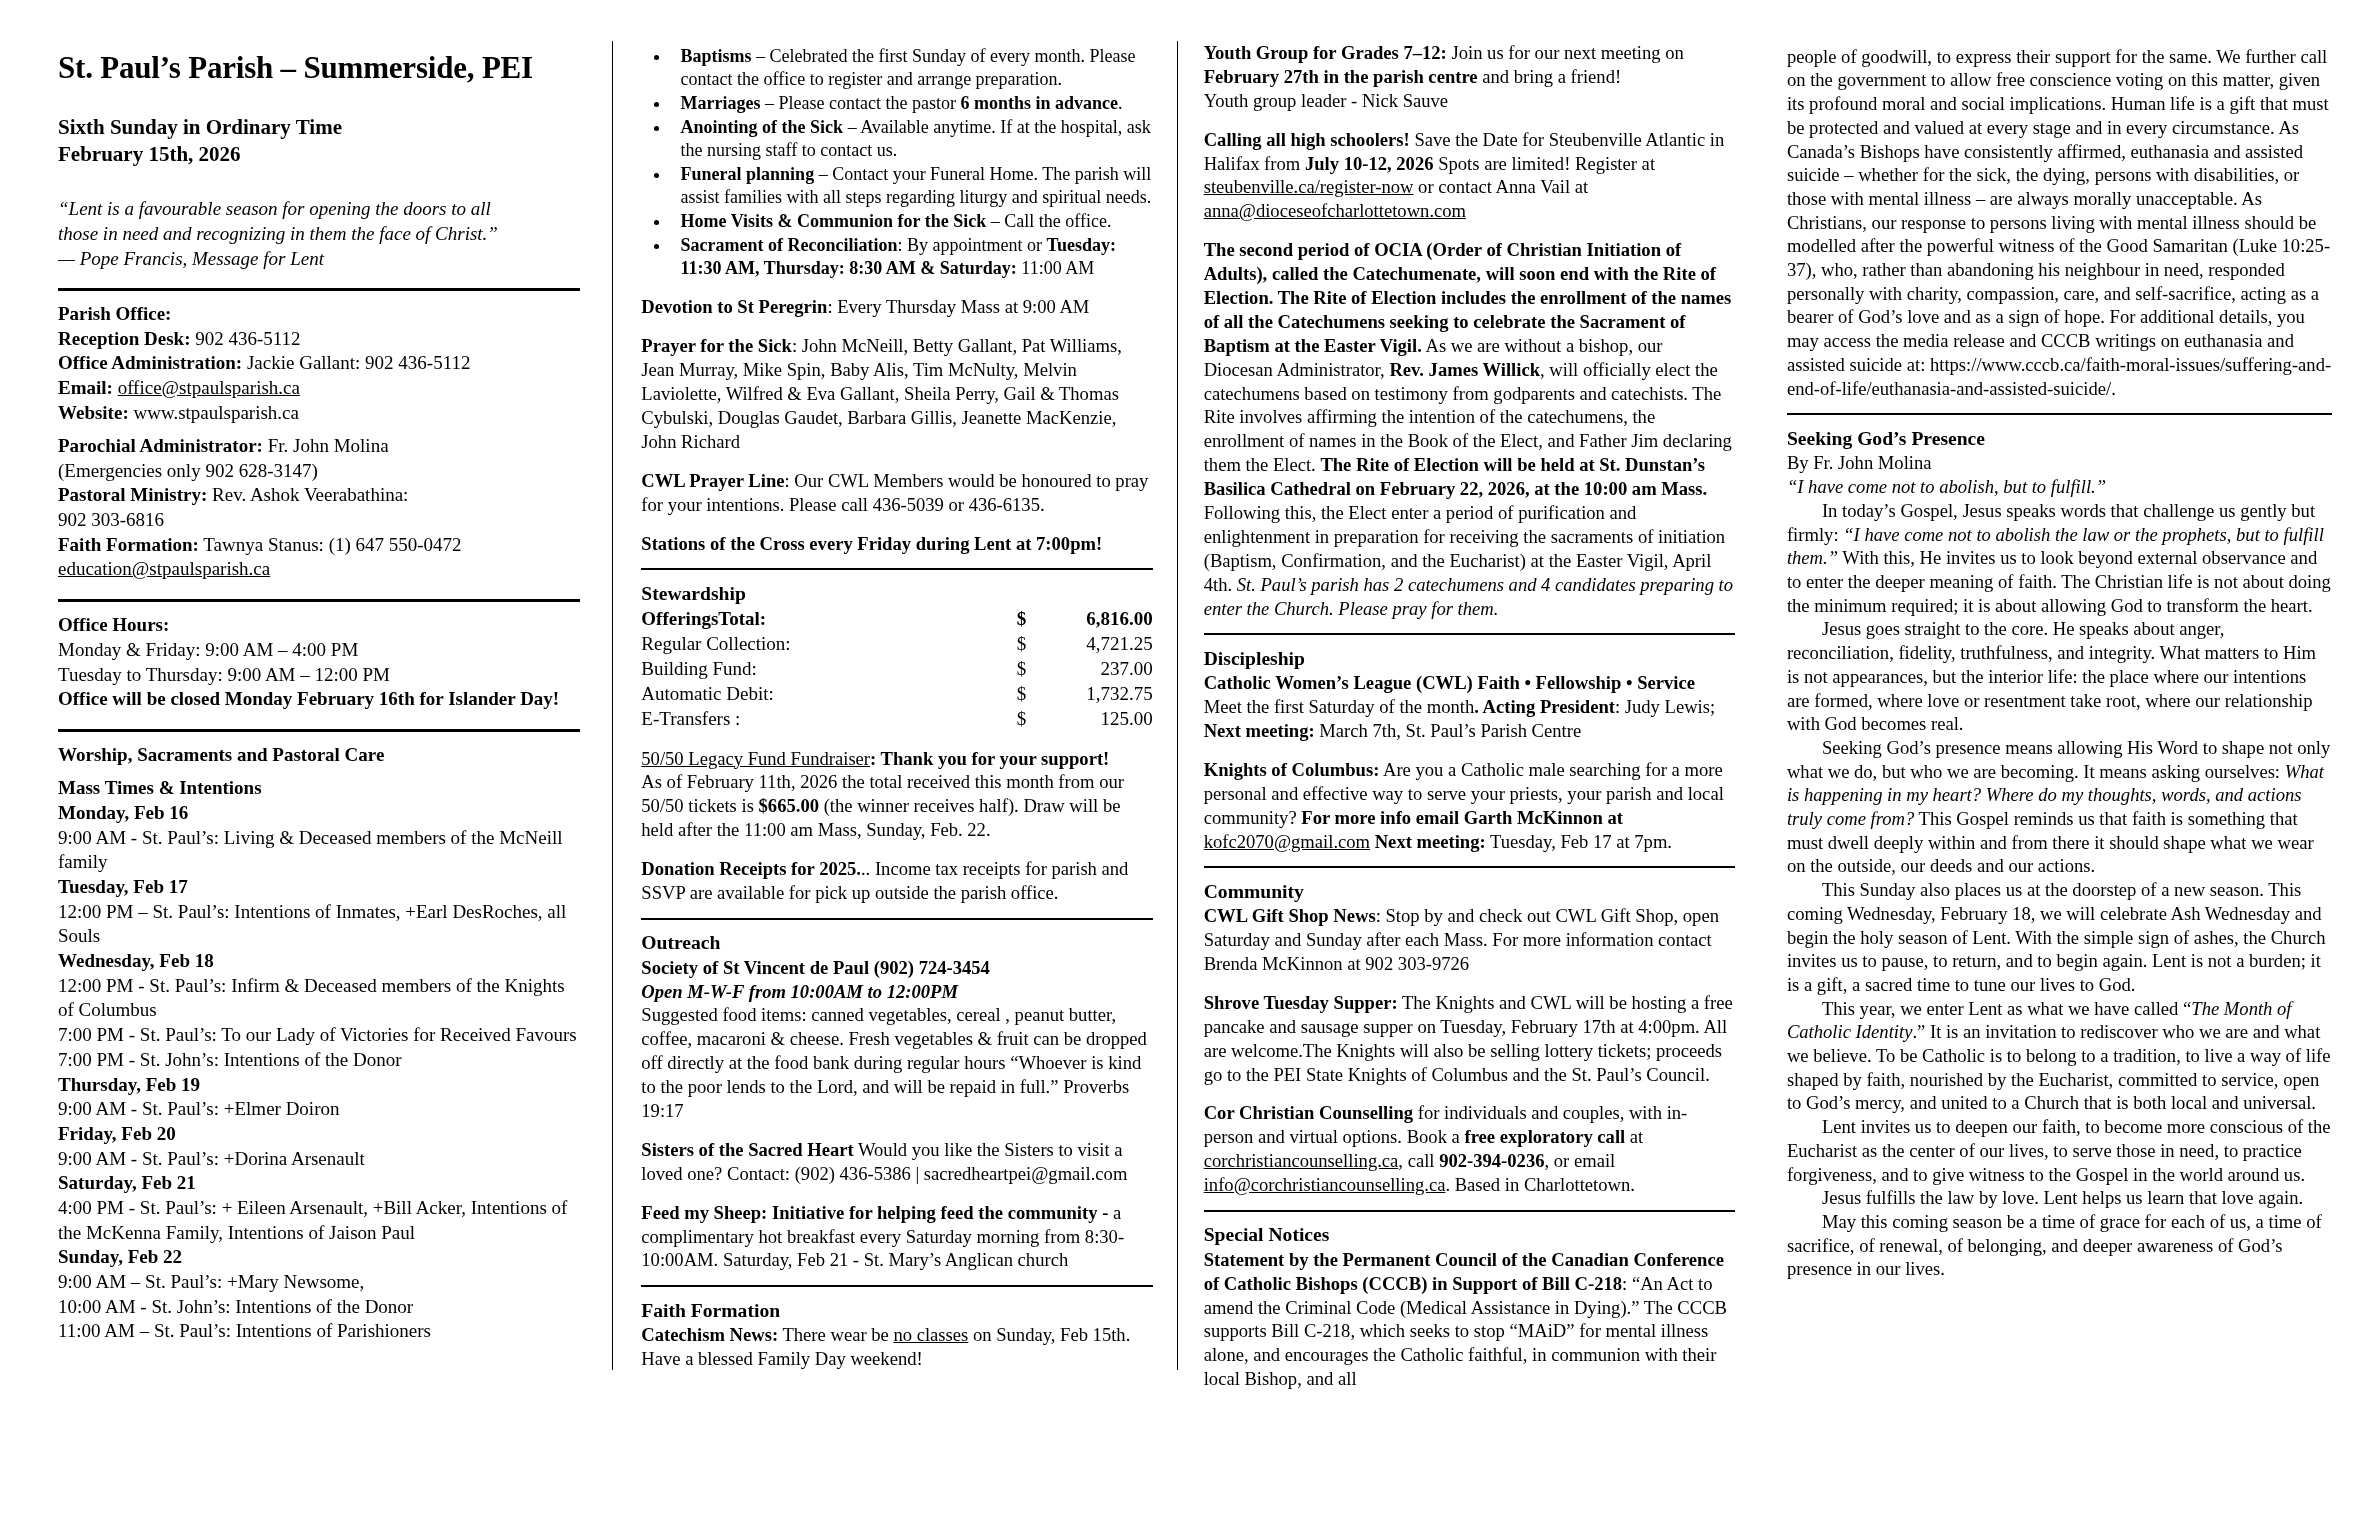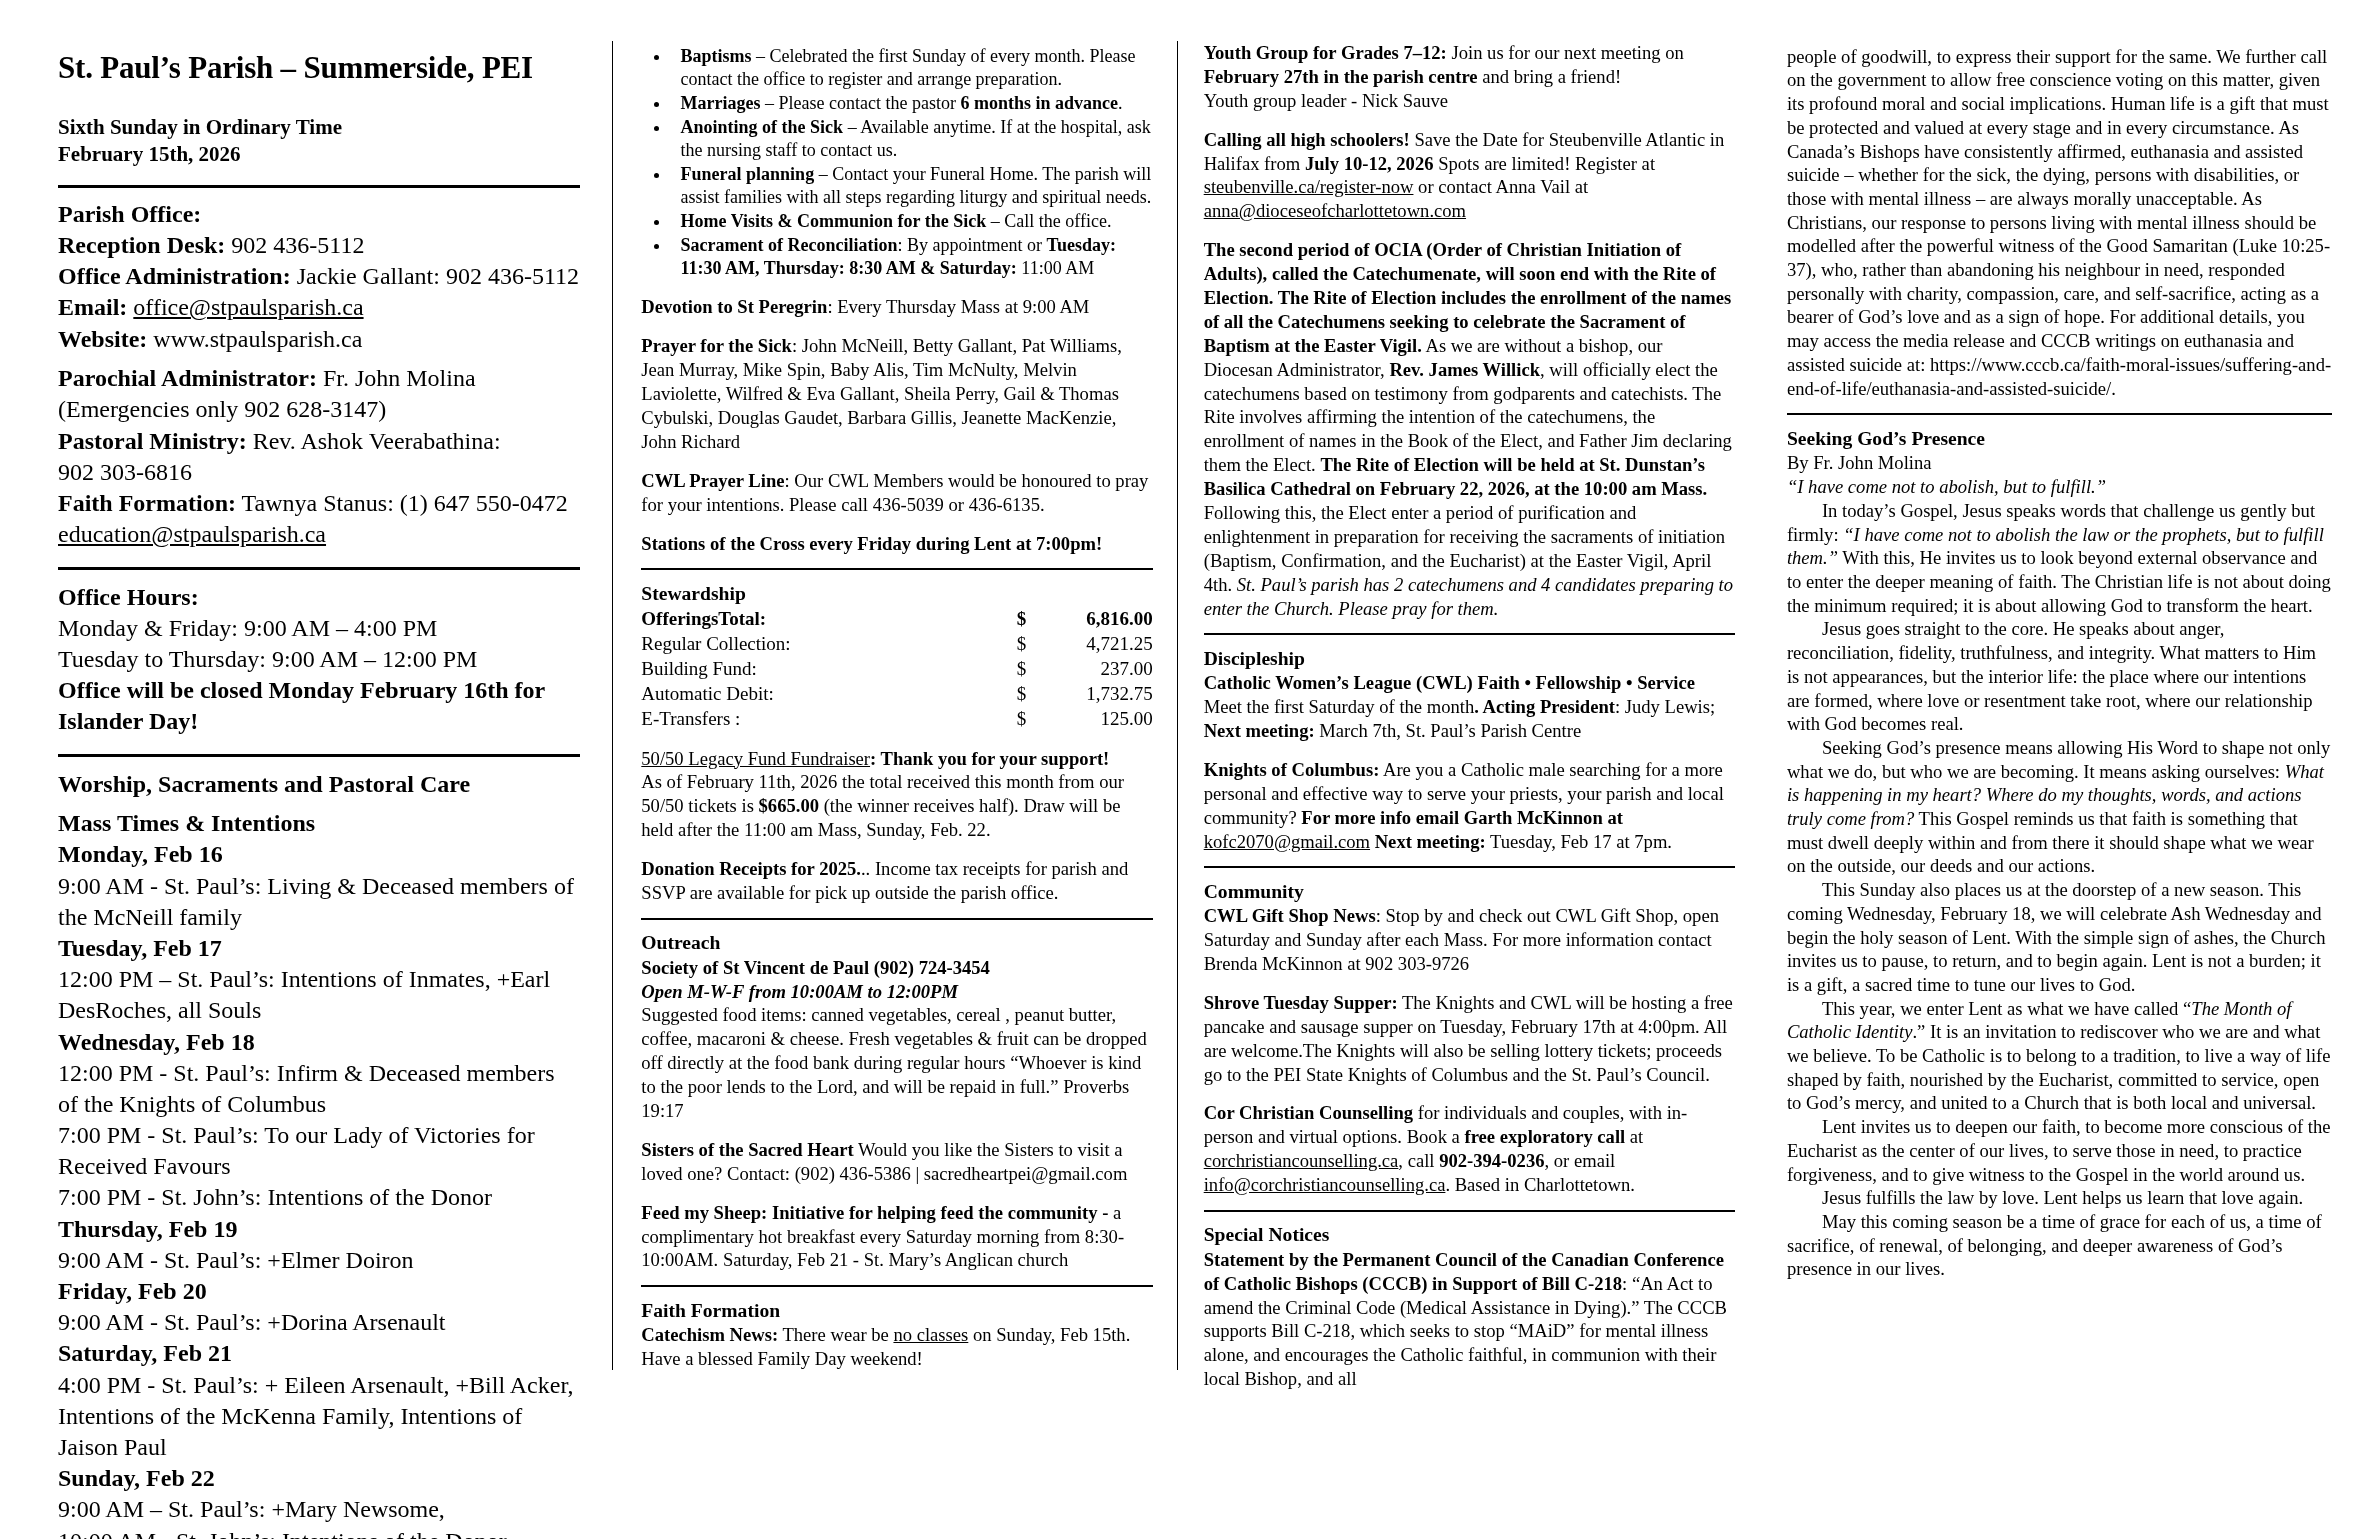--- a/index.html
+++ b/index.html
@@ -60,21 +60,21 @@
     border: 0;
     border-top: 2.8px solid #000;
     margin: 13px 0 10.3px 0;
   }
   .b { font-weight: bold; }
   .i { font-style: italic; }
   .u { text-decoration: underline; }
   .bu { font-weight: normal; text-decoration: underline; }
 
   .line {
-    font-size: 24px;
+    font-size: 19px;
     line-height: 1.30;
   }
   .para {
     font-size: 18.6px;
     line-height: 1.285;
     margin-top: 15px;
     text-align: left;
   }
   .para.tight { margin-top: 0; }
   .sec-head {
@@ -117,20 +117,25 @@
 
   <div class="col col1">
 
     <div class="title">St. Paul’s Parish – Summerside, PEI</div>
 
     <div class="subtitle">
       <div>Sixth Sunday in Ordinary Time</div>
       <div>February 15th, 2026</div>
     </div>
 
+    <div class="quote">
+      <div>“Lent is a favourable season for opening the doors to all</div>
+      <div>those in need and recognizing in them the face of Christ.”</div>
+      <div>— Pope Francis, Message for Lent</div>
+    </div>
 
     <hr class="hr">
 
     <div>
       <div class="line b">Parish Office:</div>
       <div class="line"><span class="b">Reception Desk:</span><span> 902 436-5112</span></div>
       <div class="line"><span class="b">Office Administration:</span><span> Jackie Gallant: 902 436-5112</span></div>
       <div class="line"><span class="b">Email:</span> <span class="u">office@stpaulsparish.ca</span></div>
       <div class="line"><span class="b">Website:</span><span> www.stpaulsparish.ca</span></div>
       <div class="smallgap"></div>

